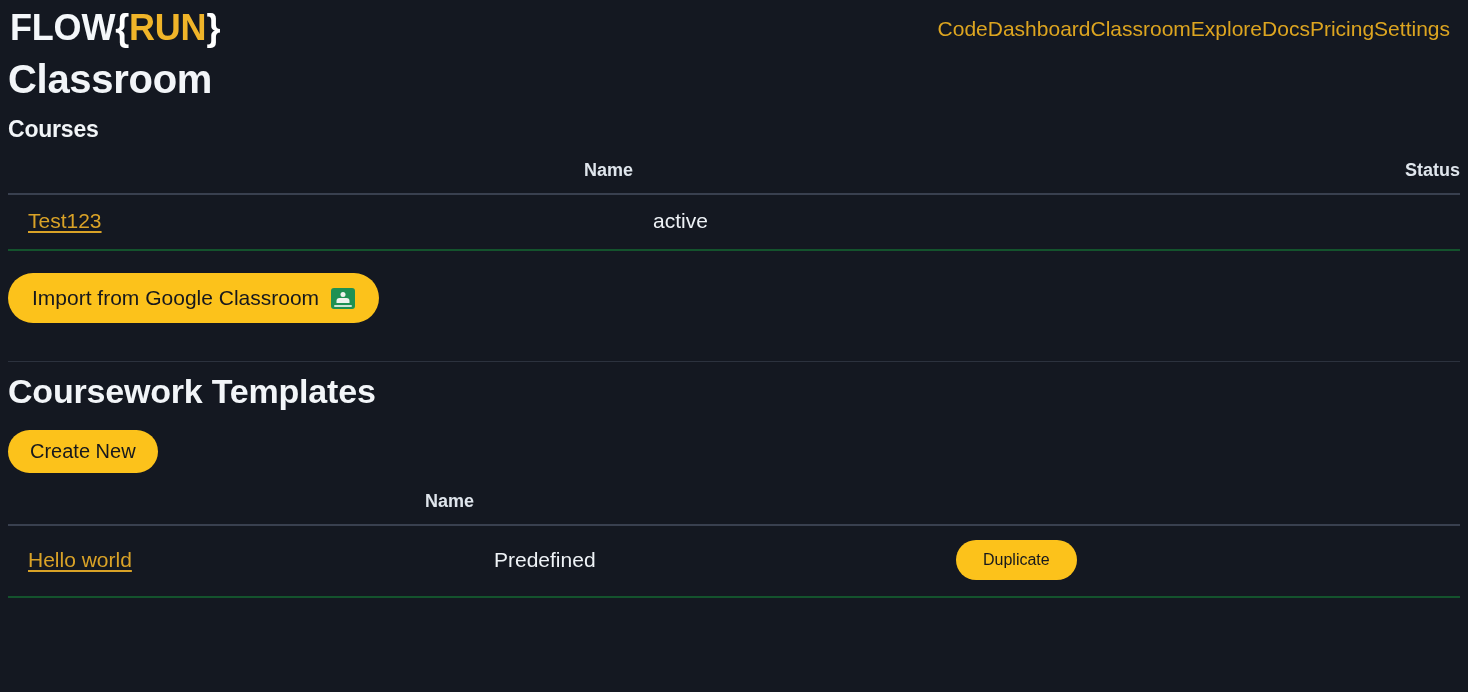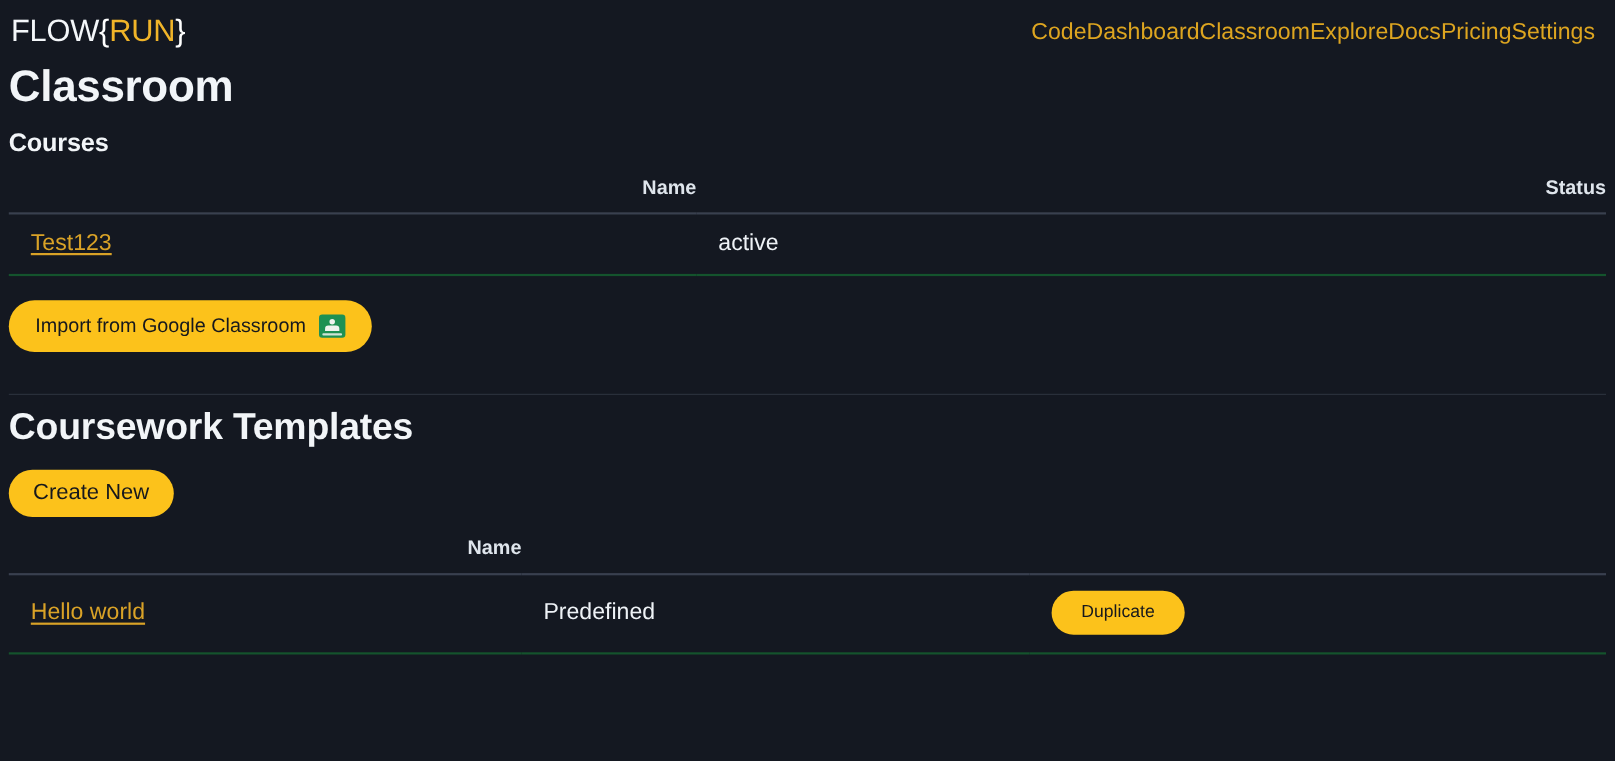--- a/index.html
+++ b/index.html
@@ -26,22 +26,22 @@
   
   .topbar {
     display: flex;
     align-items: center;
     justify-content: space-between;
     padding: 8px 10px 0 10px;
     height: 48px;
     box-sizing: border-box;
   }
   .logo {
-    font-size: 28px;
-    font-weight: 400;
+    font-size: 36px;
+    font-weight: 700;
     letter-spacing: -0.2px;
     white-space: nowrap;
     line-height: 1;
   }
   .logo .logo-flow { color: #f4f7fa; }
   .logo .logo-brace { color: #ffffff; }
   .logo .logo-run { color: #f0b429; }
 
   .nav {
     display: flex;
@@ -125,21 +125,21 @@
     color: #16181d;
     border: none;
     border-radius: 999px;
     font-family: "Liberation Sans", sans-serif;
     cursor: pointer;
     white-space: nowrap;
   }
   .btn-import {
     margin: 22px 0 0 8px;
     padding: 13px 24px;
-    font-size: 18px;
+    font-size: 21px;
   }
   .btn-create {
     margin: 18px 0 0 8px;
     padding: 10px 22px;
     font-size: 20px;
   }
   .btn-duplicate {
     padding: 11px 27px;
     font-size: 16px;
   }

